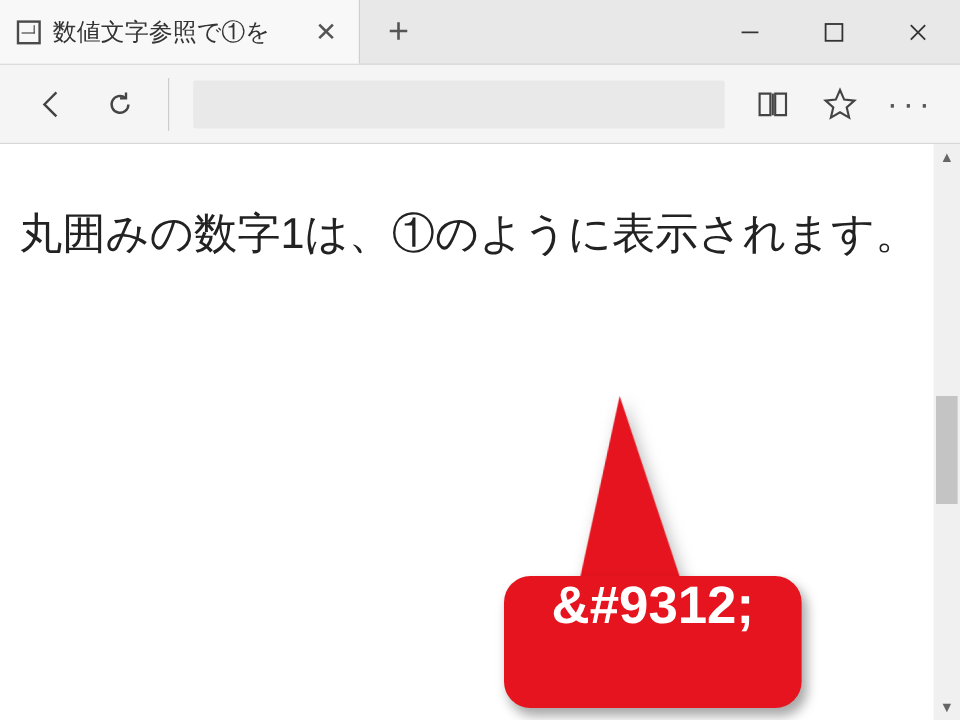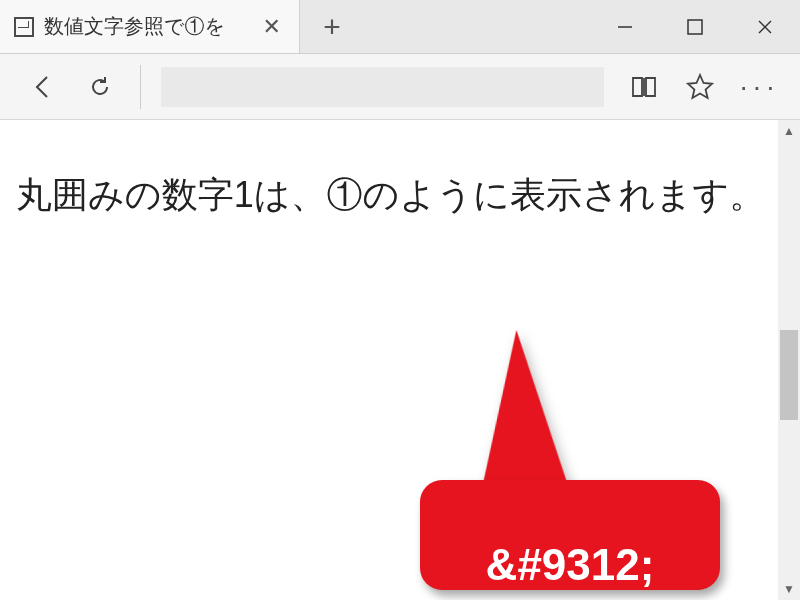--- a/index.html
+++ b/index.html
@@ -146,27 +146,27 @@
       left: 2px;
       right: 2px;
       top: 210px;
       height: 90px;
       background: #c4c4c4;
     }
     .callout {
       position: absolute;
       left: 420px;
       top: 360px;
-      width: 300px;
+      width: 248px;
       height: 110px;
       background: #e6141e;
       border-radius: 22px;
       box-shadow: 4px 6px 10px rgba(0,0,0,0.35);
       display: flex;
-      align-items: flex-end;
+      align-items: flex-start;
       justify-content: center;
     }
     .callout-text {
       color: #fff;
       font-size: 44px;
       font-weight: bold;
       font-family: "Segoe UI", sans-serif;
     }
     .callout-tail {
       position: absolute;

